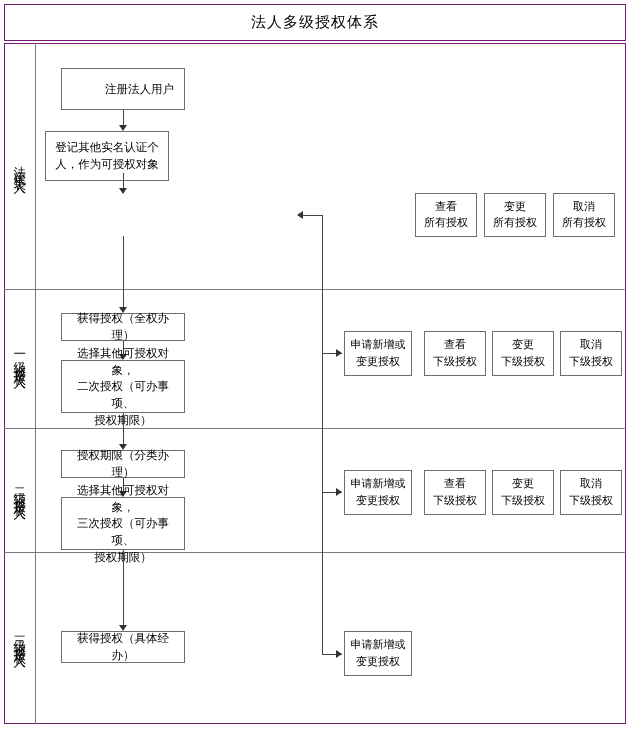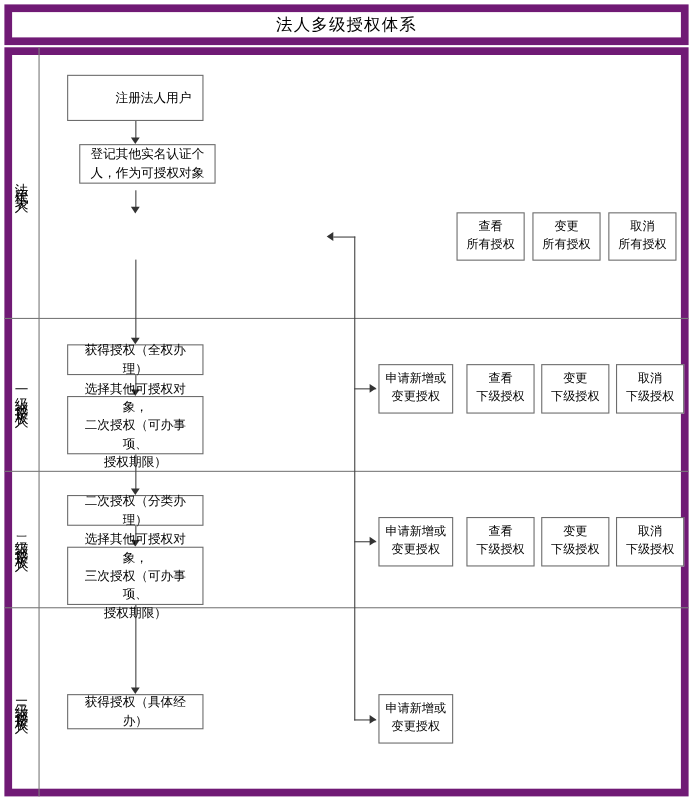--- a/index.html
+++ b/index.html
@@ -7,21 +7,21 @@
   #canvas{
     position:relative;
     width:630px;height:732px;
     background:#ffffff;
     overflow:hidden;
   }
 
   
   .frame{
     position:absolute;
-    border:7px solid #701a75;
+    border:1px solid #701a75;
     box-sizing:border-box;
   }
   .title-bar{
     left:4px;top:4px;width:622px;height:37px;
     display:flex;align-items:center;justify-content:center;
   }
   .title-bar .title-text{
     font-size:15px;color:#000;letter-spacing:1px;
   }
   .body-frame{
@@ -118,21 +118,21 @@
   <div class="lane-label" style="top:43px;height:246px;">法定代表人</div>
   <div class="lane-label" style="top:289px;height:139px;">一级被授权人</div>
   <div class="lane-label" style="top:428px;height:124px;">二级被授权人</div>
   <div class="lane-label" style="top:552px;height:172px;">三级被授权人</div>
 
   <div class="box" style="left:61px;top:68px;width:124px;height:42px;padding-left:37px;">注册法人用户</div>
 
   <div class="line vline" style="left:123px;top:110px;height:17px;"></div>
   <div class="arrow-down" style="left:119px;top:125px;"></div>
 
-  <div class="box" style="left:72px;top:131px;width:124px;height:36px;">登记其他实名认证个
+  <div class="box" style="left:45px;top:131px;width:124px;height:50px;">登记其他实名认证个
 人，作为可授权对象</div>
 
   <div class="line vline" style="left:123px;top:173px;height:17px;"></div>
   <div class="arrow-down" style="left:119px;top:188px;"></div>
 
 
 
   <div class="box small" style="left:415px;top:193px;width:62px;height:44px;">查看
 所有授权</div>
   <div class="box small" style="left:484px;top:193px;width:62px;height:44px;">变更
@@ -165,21 +165,21 @@
   <div class="box small" style="left:424px;top:331px;width:62px;height:45px;">查看
 下级授权</div>
   <div class="box small" style="left:492px;top:331px;width:62px;height:45px;">变更
 下级授权</div>
   <div class="box small" style="left:560px;top:331px;width:62px;height:45px;">取消
 下级授权</div>
 
   <div class="line vline" style="left:123px;top:413px;height:33px;"></div>
   <div class="arrow-down" style="left:119px;top:444px;"></div>
 
-  <div class="box" style="left:61px;top:450px;width:124px;height:28px;">二次授权（分类办理）</div>
+  <div class="box" style="left:61px;top:450px;width:124px;height:28px;">授权期限（分类办理）</div>
 
   <div class="line vline" style="left:123px;top:478px;height:15px;"></div>
   <div class="arrow-down" style="left:119px;top:491px;"></div>
 
   <div class="box" style="left:61px;top:497px;width:124px;height:53px;">选择其他可授权对象，
 三次授权（可办事项、
 授权期限）</div>
 
   <div class="line hline" style="left:322px;top:492px;width:20px;"></div>
   <div class="arrow-right" style="left:336px;top:488px;"></div>

